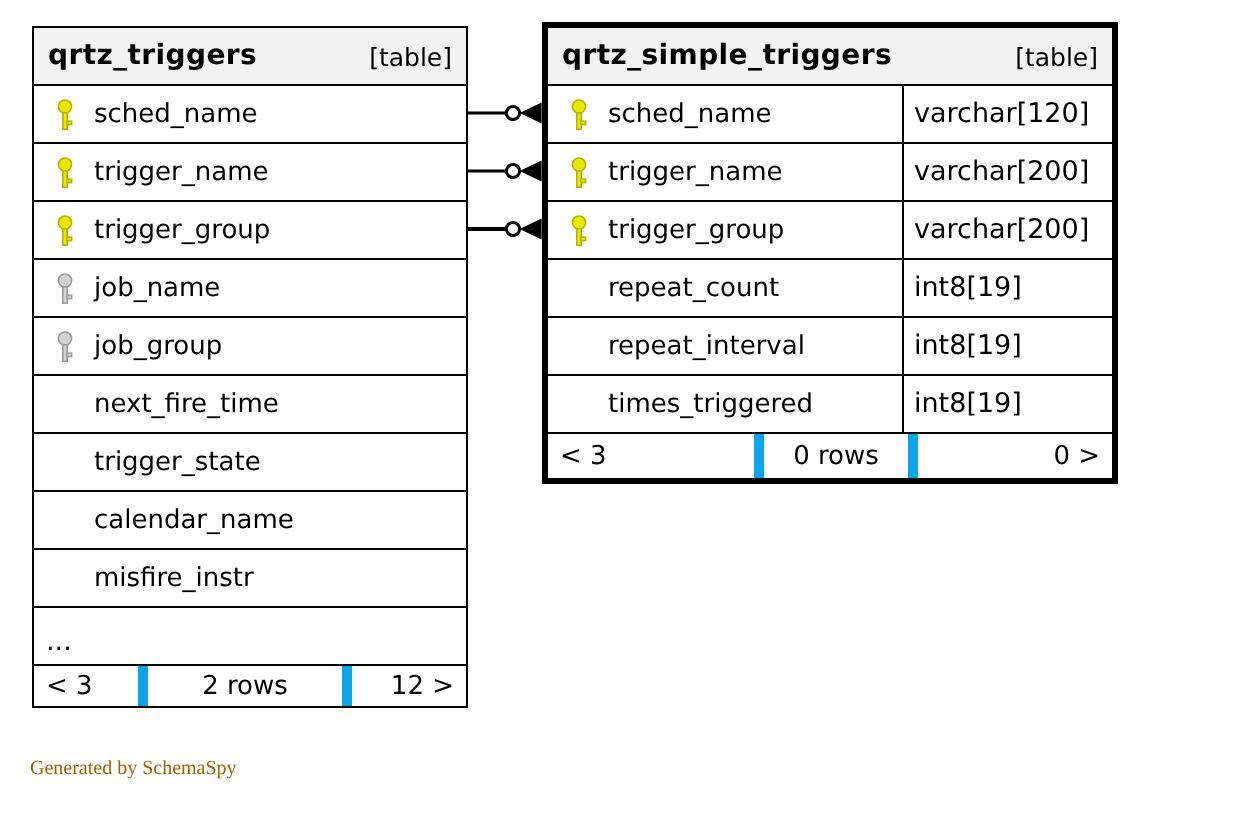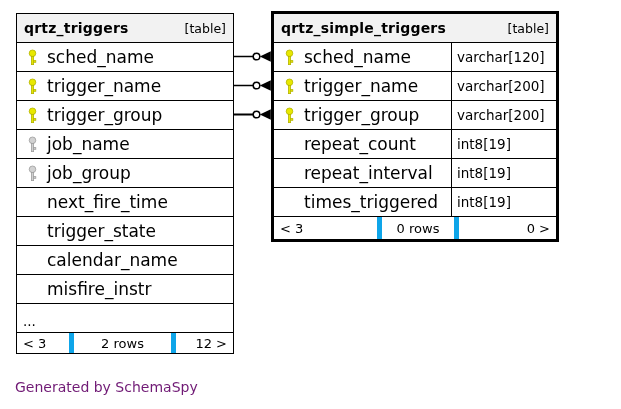--- a/index.html
+++ b/index.html
@@ -11,42 +11,42 @@
   .tbl { position:absolute; background:#fff; border:1.5px solid #000; box-sizing:border-box; }
   .tbl.focus { border-width:3px; }
   .hdr {
     height:28px; background:var(--header-bg,#f2f2f2); border-bottom:1px solid #000;
     display:flex; align-items:center; justify-content:space-between; padding:0 7px;
   }
   .tname { font-weight:bold; font-size:14px; letter-spacing:0.2px; }
   .tbadge { font-size:12.5px; }
   .row { height:28px; border-bottom:1px solid #000; display:flex; align-items:center; }
   .keycell { width:30px; min-width:30px; display:flex; justify-content:center; align-items:center; }
-  .cname { font-size:17px; white-space:nowrap; }
+  .cname { font-size:13px; white-space:nowrap; }
   .ctype { width:105px; min-width:105px; align-self:stretch; border-left:1px solid #000;
            display:flex; align-items:center; padding-left:5px; box-sizing:border-box;
            font-size:13.5px; white-space:nowrap; }
   .namecell { flex:1; display:flex; align-items:center; height:100%; }
   .ellipsis-row { height:25px; border-bottom:1px solid #000; display:flex;
                   align-items:flex-end; padding:0 0 3px 6px; font-size:13.5px; }
   .ftr { display:flex; align-items:stretch; font-size:13px; }
   .t1 .ftr { height:20px; }
   .t2 .ftr { height:22px; }
   .fcell { display:flex; align-items:center; box-sizing:border-box; }
   .fdiv { border-left:5px solid #0ea5e9; }
   .t1 .f1 { width:52px; padding-left:6px; }
   .t1 .f2 { flex:1; justify-content:center; }
   .t1 .f3 { width:62px; justify-content:flex-end; padding-right:6px; }
   .t2 .f1 { width:103px; padding-left:6px; }
   .t2 .f2 { flex:1; justify-content:center; }
   .t2 .f3 { width:102px; justify-content:flex-end; padding-right:6px; }
   .key-primary svg circle, .key-primary svg rect { fill:var(--primary-key,#e8e800); stroke:var(--primary-key-outline,#b4b400); stroke-width:0.8; }
   .key-secondary svg circle, .key-secondary svg rect { fill:var(--secondary-key,#d2d2d2); stroke:var(--secondary-key-outline,#9e9e9e); stroke-width:0.8; }
   #connectors { position:absolute; left:0; top:0; width:621px; height:409px; }
-  #note { position:absolute; left:15px; top:379px; font-size:14px; color:#701a75; }
+  #note { position:absolute; left:15px; top:379px; font-size:10px; color:#a16207;font-family:Liberation Serif, serif; }
 </style>
 </head>
 <body>
 
 <div id="canvas">
 
   <svg id="connectors" viewBox="0 0 621 409" xmlns="http://www.w3.org/2000/svg">
     <g>
       <line x1="205" y1="56.5" x2="253" y2="56.5" stroke="#000" stroke-width="1.6"></line>
       <circle cx="256.5" cy="56.5" r="3.3" fill="#fff" stroke="#000" stroke-width="1.5"></circle>

